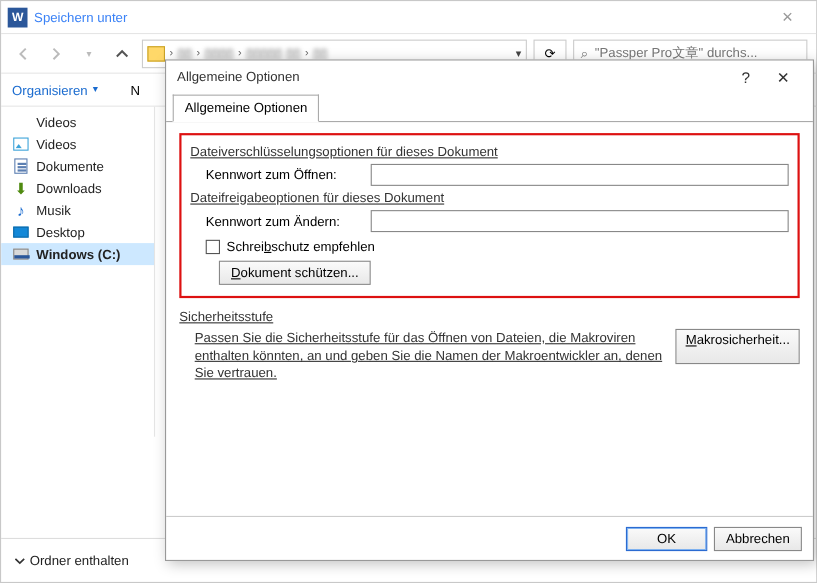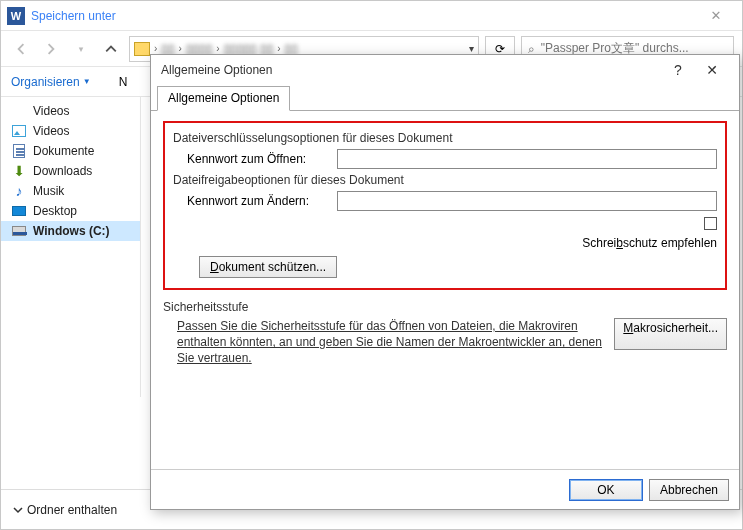--- a/index.html
+++ b/index.html
@@ -107,25 +107,25 @@
   .dlg-help, .dlg-close { width:34px; height:28px; display:flex; align-items:center; justify-content:center; color:#333; font-size:14px;}
   .dlg-tabs {
     height:26px; display:flex; border-bottom:1px solid #aaa; padding-left:6px;
   }
   .tab {
     border:1px solid #aaa; border-bottom:1px solid #fff; background:#fff;
     padding:4px 10px 2px; position:relative; top:1px;
   }
   .dlg-body { flex:1; padding:10px 12px 4px; overflow:hidden; }
   .redbox { border:2px solid #d11; padding:6px 8px 10px; }
-  .section-title { color:#333; margin:2px 0 4px; }
+  .section-title { color:#333; margin:2px 0 4px;text-decoration:underline; }
   .opt-row { display:flex; align-items:center; margin:2px 0 4px; padding-left:14px;}
   .opt-label { width:150px; }
   .opt-input { flex:1; height:20px; border:1px solid #888; background:#fff; }
-  .chk-row { display:flex; align-items:flex-end; gap:6px; padding-left:14px; margin-top:6px;flex-direction:column; }
+  .chk-row { display:flex; align-items:flex-end; gap:6px; padding-left:14px; margin-top:6px; }
   .chkbox { width:13px; height:13px; border:1px solid #555; background:#fff; }
   .protect-btn {
     margin:6px 0 0 26px; padding:2px 10px; height:22px; border:1px solid #888;
     background:linear-gradient(#fafafa,#e8e8e8); display:inline-flex; align-items:center;
   }
   .macro-block { margin-top:10px; }
   .macro-row { display:flex; gap:10px; align-items:flex-start; }
   .macro-text { flex:1; color:#333; line-height:1.35; padding-left:14px;text-decoration:underline;}
   .macro-btn {
     padding:2px 8px; height:32px; border:1px solid #888;

